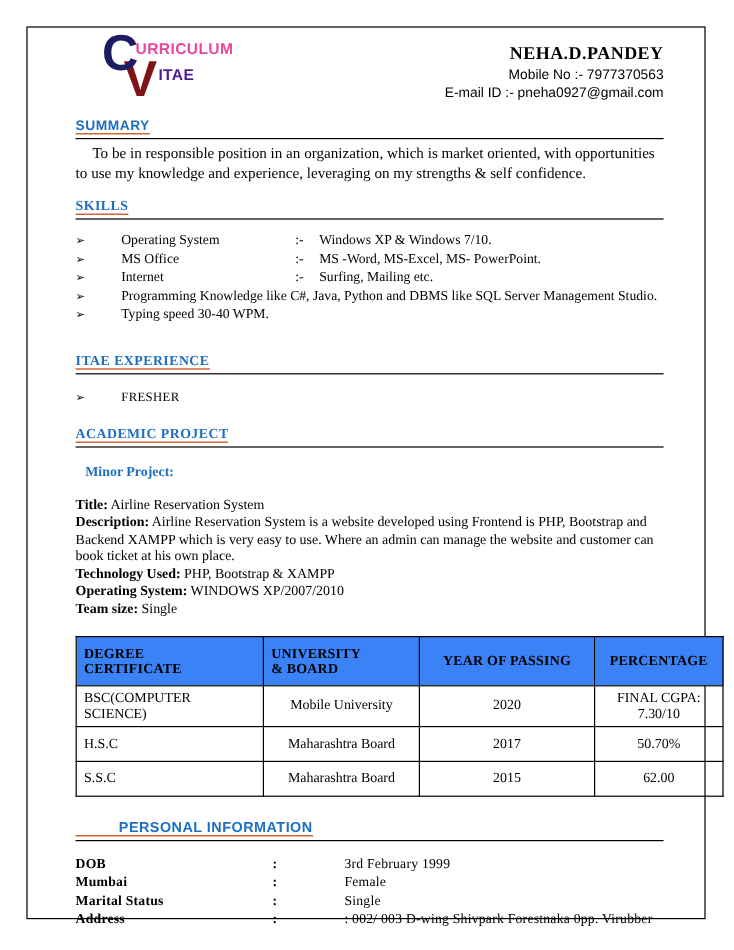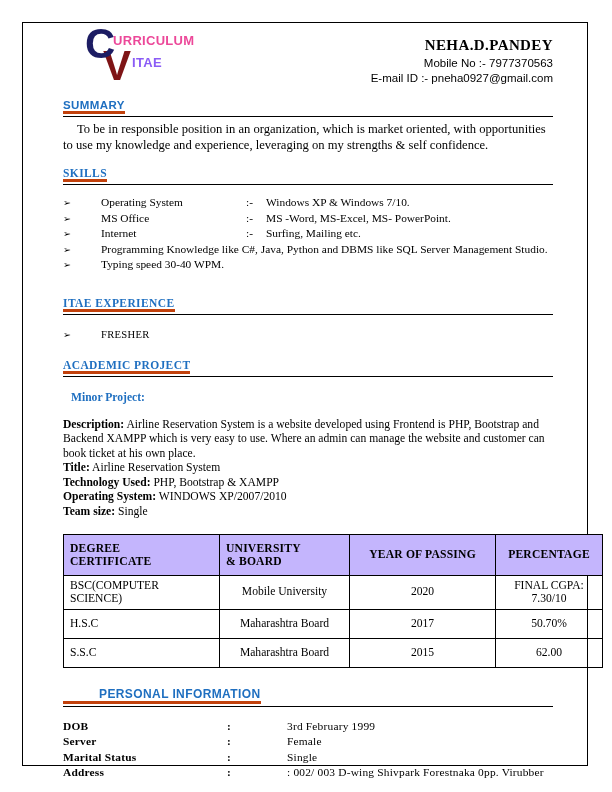--- a/index.html
+++ b/index.html
@@ -79,21 +79,21 @@
     z-index: 1;
   }
   .logo-vitae {
     position: absolute;
     left: 47px;
     top: 28px;
     font-family: "Liberation Sans", sans-serif;
     font-weight: bold;
     font-size: 13px;
     letter-spacing: 0.3px;
-    color: #8b5cf6;
+    color: #4c1d95;
     z-index: 3;
   }
 
   .contact-block {
     position: absolute;
     right: 0px;
     top: 10px;
     width: 260px;
     text-align: right;
   }
@@ -111,21 +111,21 @@
   }
 
   
   .sec-head {
     color: #1f6fc0;
     font-family: "Liberation Serif", serif;
     font-weight: bold;
     font-size: 11.5px;
     letter-spacing: 0.4px;
     display: inline-block;
-    border-bottom: 3px solid #c2410c;
+    border-bottom: 1px solid #c2410c;
     padding-bottom: 0px;
   }
   .sec-head-sans {
     font-family: "Liberation Sans", sans-serif;
   }
   .sec-rule {
     border-bottom: 1.2px solid #000000;
     margin-top: 2px;
   }
   .sec-wrap { margin-top: 10px; }
@@ -193,21 +193,21 @@
     margin-top: 12px;
     table-layout: fixed;
   }
   .edu-table th, .edu-table td {
     border: 1px solid #000000;
     padding: 3px 6px;
     font-size: 11.6px;
     vertical-align: middle;
   }
   .edu-table th {
-    background: #c4b5fd;
+    background: #3b82f6;
     font-weight: bold;
     text-align: left;
     height: 34px;
     letter-spacing: 0.2px;
   }
   .edu-table th.c, .edu-table td.c { text-align: center; }
   .edu-table td {
     height: 22px;
     line-height: 13.5px;
   }
@@ -312,24 +312,24 @@
     </div>
 
     <div style="margin-top:13px;">
       <div>
         <span class="sec-head">ACADEMIC PROJECT</span>
       </div>
       <div class="sec-rule"></div>
       <div class="minor-title">Minor Project:</div>
       <div class="proj-body">
         <div>
+          <b>Title:</b><span> Airline Reservation System</span>
+        </div>
+        <div>
           <b>Description:</b><span> Airline Reservation System is a website developed using Frontend is PHP, Bootstrap and Backend XAMPP which is very easy to use. Where an admin can manage the website and customer can book ticket at his own place.</span>
-        </div>
-        <div>
-          <b>Title:</b><span> Airline Reservation System</span>
         </div>
         <div>
           <b>Technology Used:</b><span> PHP, Bootstrap &amp; XAMPP</span>
         </div>
         <div>
           <b>Operating System:</b><span> WINDOWS XP/2007/2010</span>
         </div>
         <div>
           <b>Team size:</b><span> Single</span>
         </div>
@@ -390,21 +390,21 @@
         <span class="sec-head sec-head-sans" style="font-size:12px;padding-left:36px;">PERSONAL INFORMATION</span>
       </div>
       <div class="sec-rule"></div>
       <div class="pi-list">
         <div class="pi-row">
           <span class="pi-label">DOB</span>
           <span class="pi-colon">:</span>
           <span class="pi-value">3rd February 1999</span>
         </div>
         <div class="pi-row">
-          <span class="pi-label">Server</span>
+          <span class="pi-label">Mumbai</span>
           <span class="pi-colon">:</span>
           <span class="pi-value">Female</span>
         </div>
         <div class="pi-row">
           <span class="pi-label">Marital Status</span>
           <span class="pi-colon">:</span>
           <span class="pi-value">Single</span>
         </div>
         <div class="pi-row">
           <span class="pi-label">Address</span>

